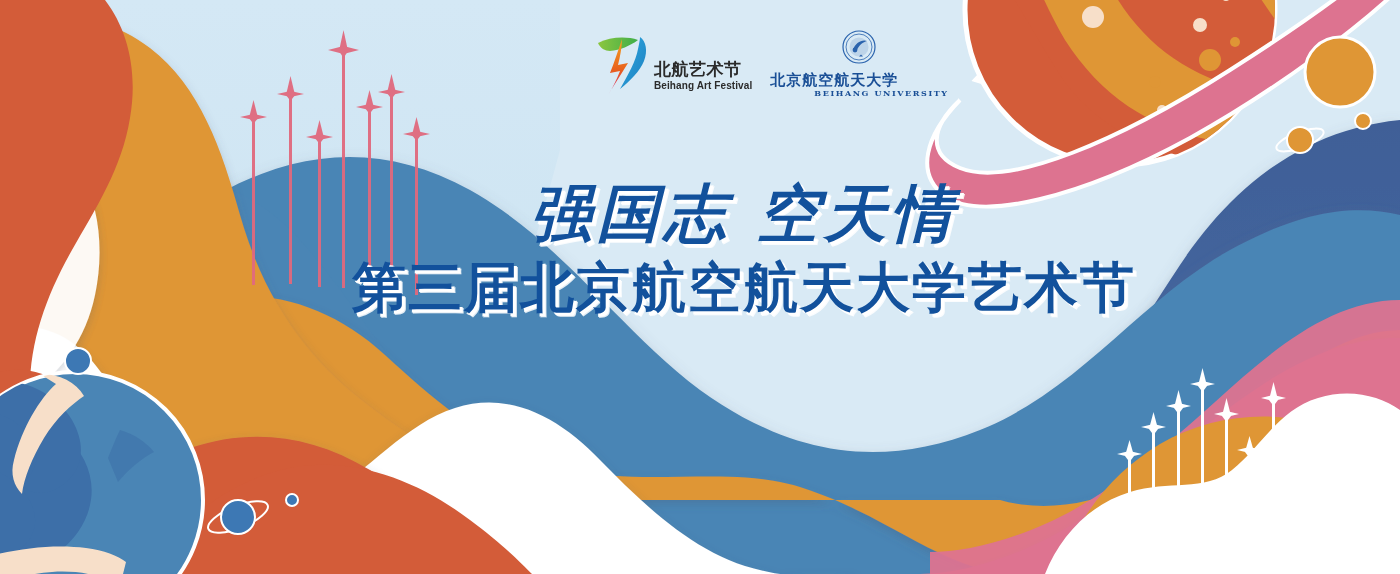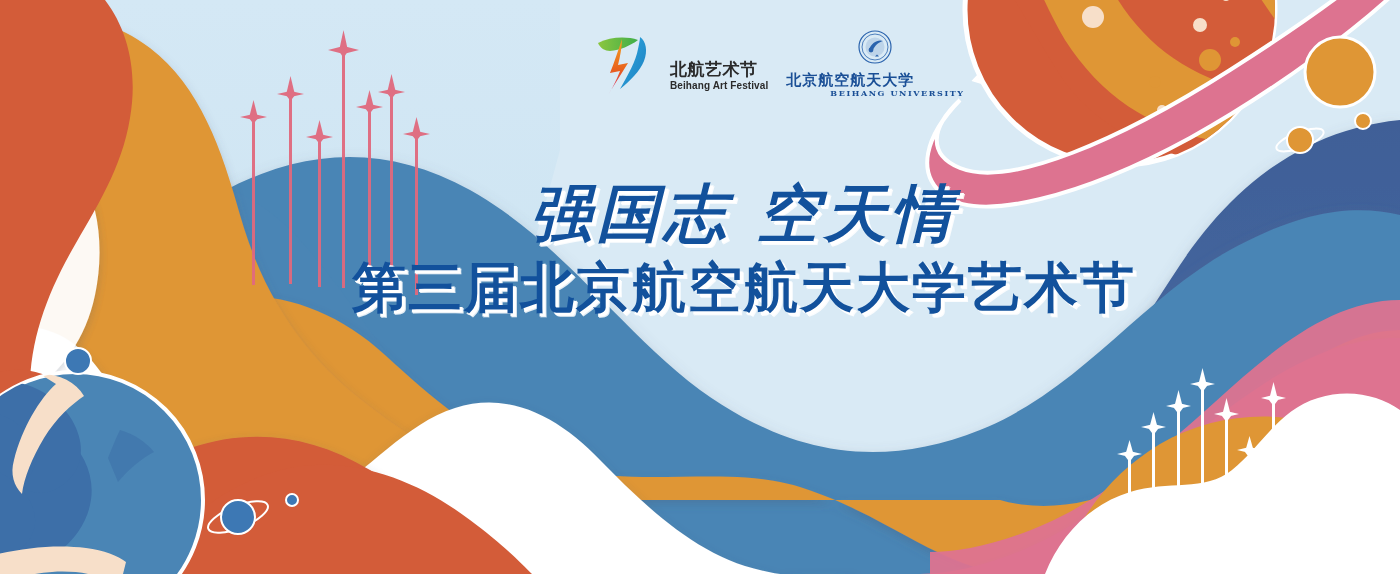--- a/index.html
+++ b/index.html
@@ -31,21 +31,21 @@
     width: 300px;
     height: 72px;
     display: flex;
     align-items: center;
     gap: 18px;
     z-index: 40;
   }
   .festival-logo {
     display: flex;
     align-items: flex-end;
-    gap: 18px;
+    gap: 2px;
   }
   .festival-mark {
     width: 56px;
     height: 62px;
     position: relative;
   }
   .festival-text {
     display: flex;
     flex-direction: column;
     align-items: flex-start;

